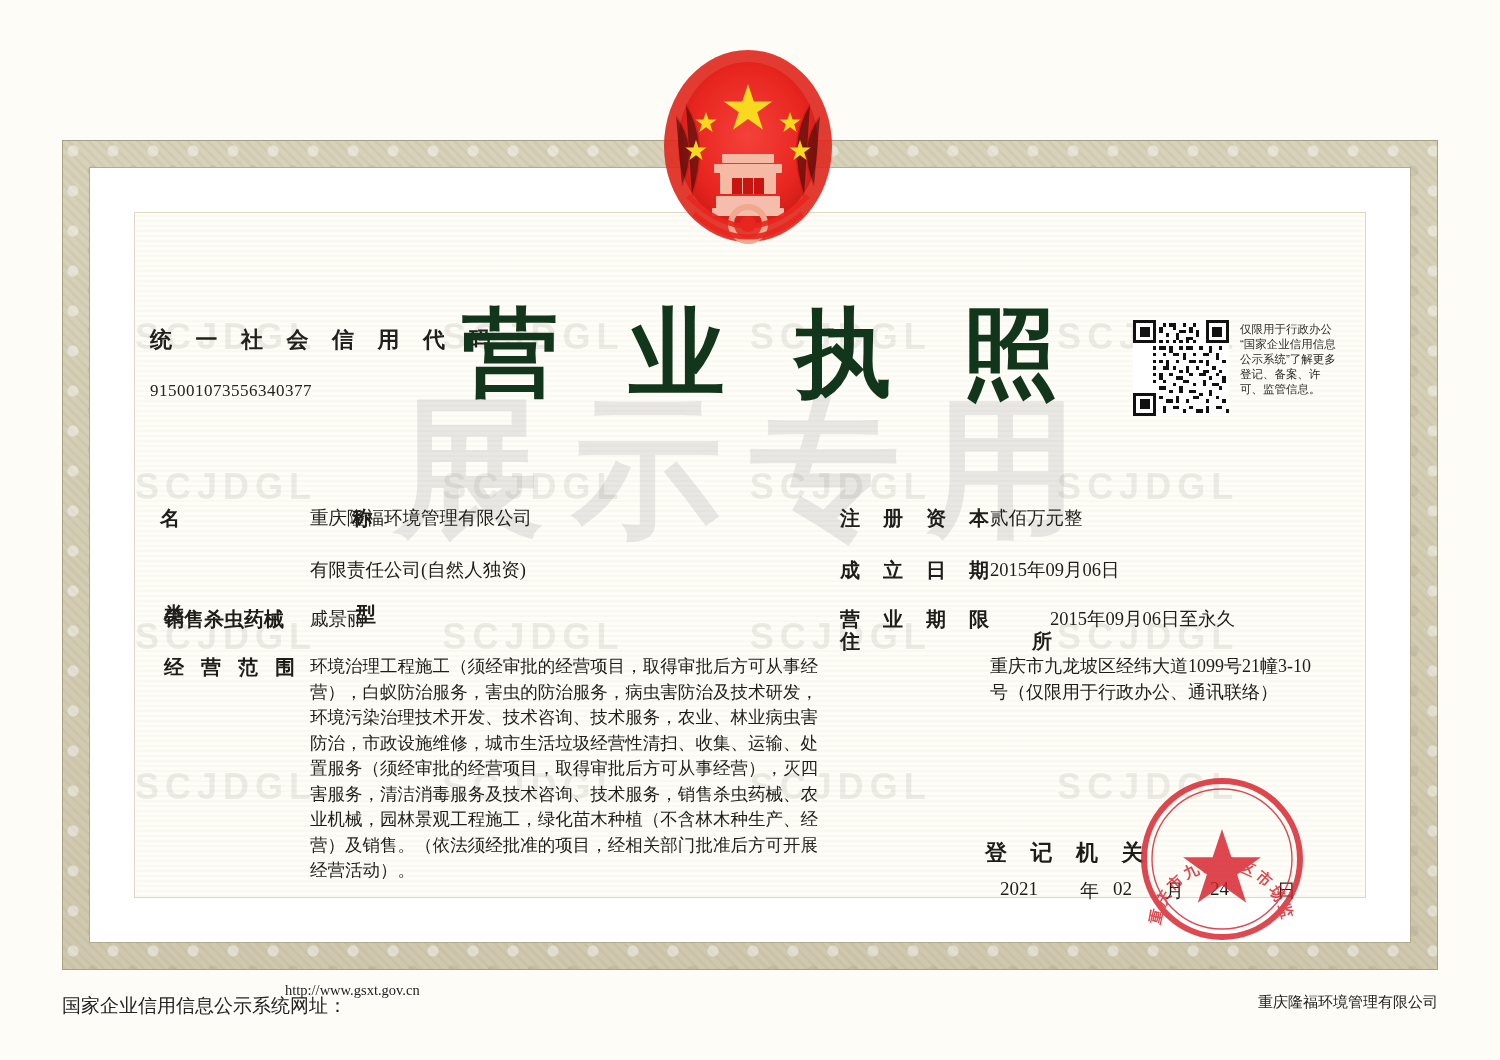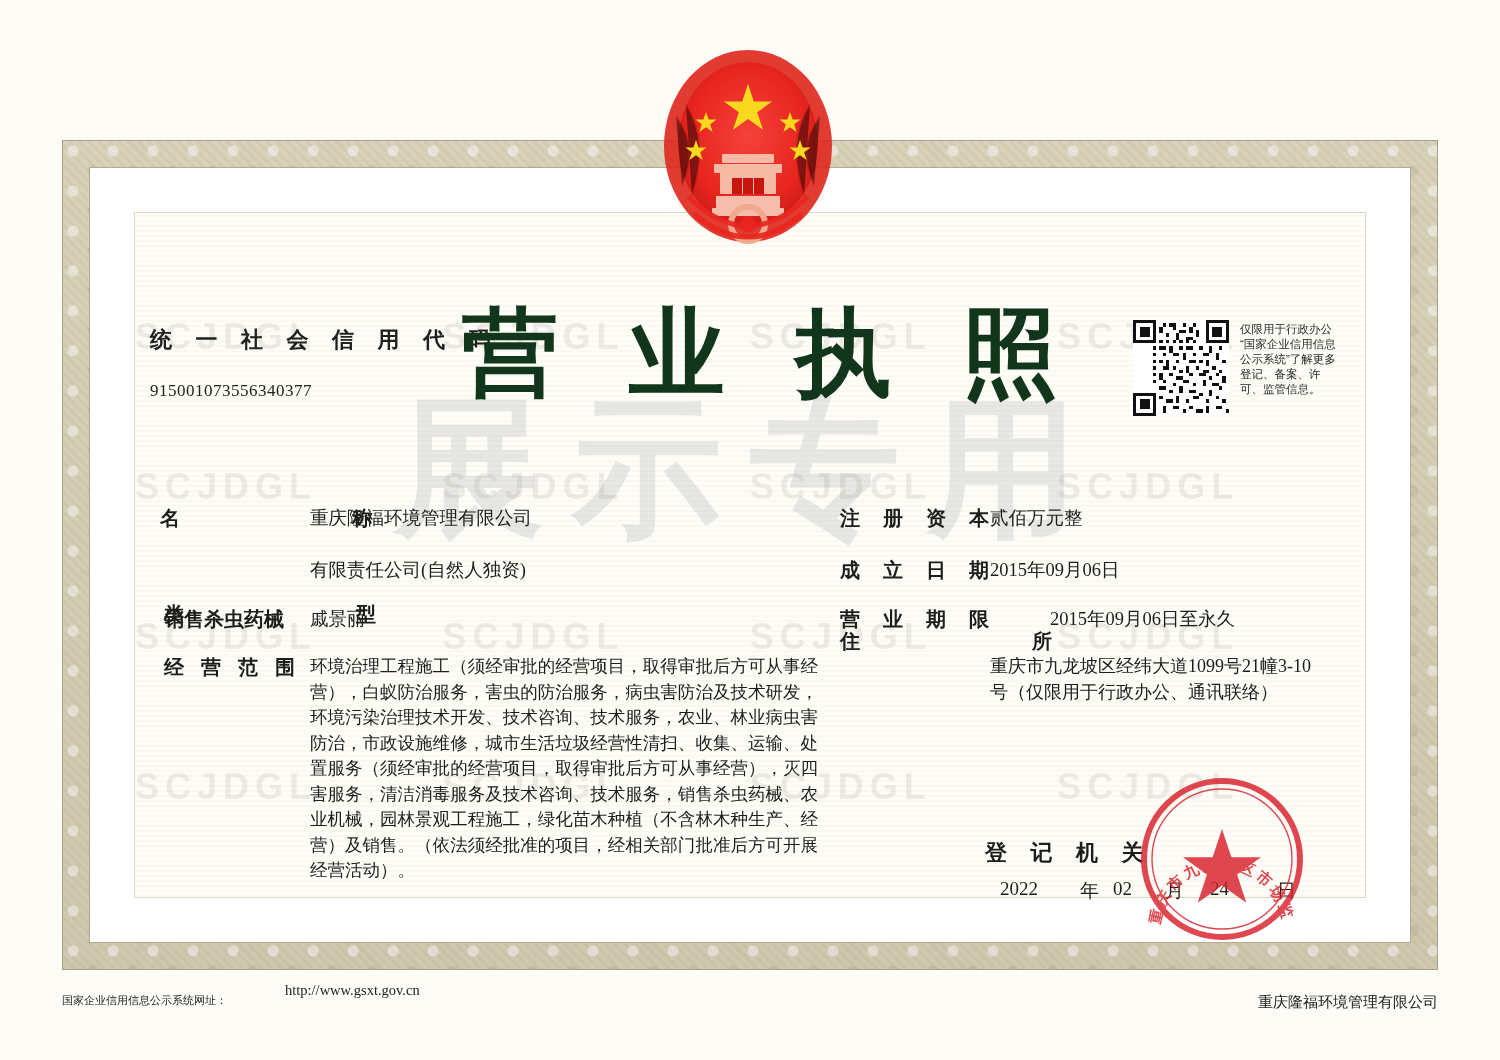--- a/index.html
+++ b/index.html
@@ -240,21 +240,21 @@
     z-index: 6;
     pointer-events: none;
   }
 
   
   .footer-left {
     position: absolute;
     left: 62px;
     top: 993px;
     font-family: "Liberation Serif", serif;
-    font-size: 11px;
+    font-size: 19px;
     color: #222;
   }
   .footer-url {
     position: absolute;
     left: 285px;
     top: 982px;
     font-family: "Liberation Serif", serif;
     font-size: 14.5px;
     color: #222;
   }
@@ -484,21 +484,21 @@
 <div class="field-value" style="left:990px; top:558px;">2015年09月06日</div>
 
 <div class="field-label lbl-sp-cap" style="left:840px; top:606px;">营 业 期 限</div>
 <div class="field-value" style="left:1050px; top:607px;">2015年09月06日至永久</div>
 
 <div class="field-label lbl-sp-addr" style="left:840px; top:628px;">住　　所</div>
 <div class="addr-value">重庆市九龙坡区经纬大道1099号21幢3-10号（仅限用于行政办公、通讯联络）</div>
 
 <div class="reg-auth">登 记 机 关</div>
 <div class="reg-date">
-  <span class="rd-year">2022</span>
+  <span class="rd-year">2021</span>
   <span class="rd-y-ch">年</span>
   <span class="rd-month">02</span>
   <span class="rd-m-ch">月</span>
   <span class="rd-day">24</span>
   <span class="rd-d-ch">日</span>
 </div>
 
 <div class="seal">
   <svg viewBox="0 0 172 172" width="172" height="172">
     <g opacity="0.82">

